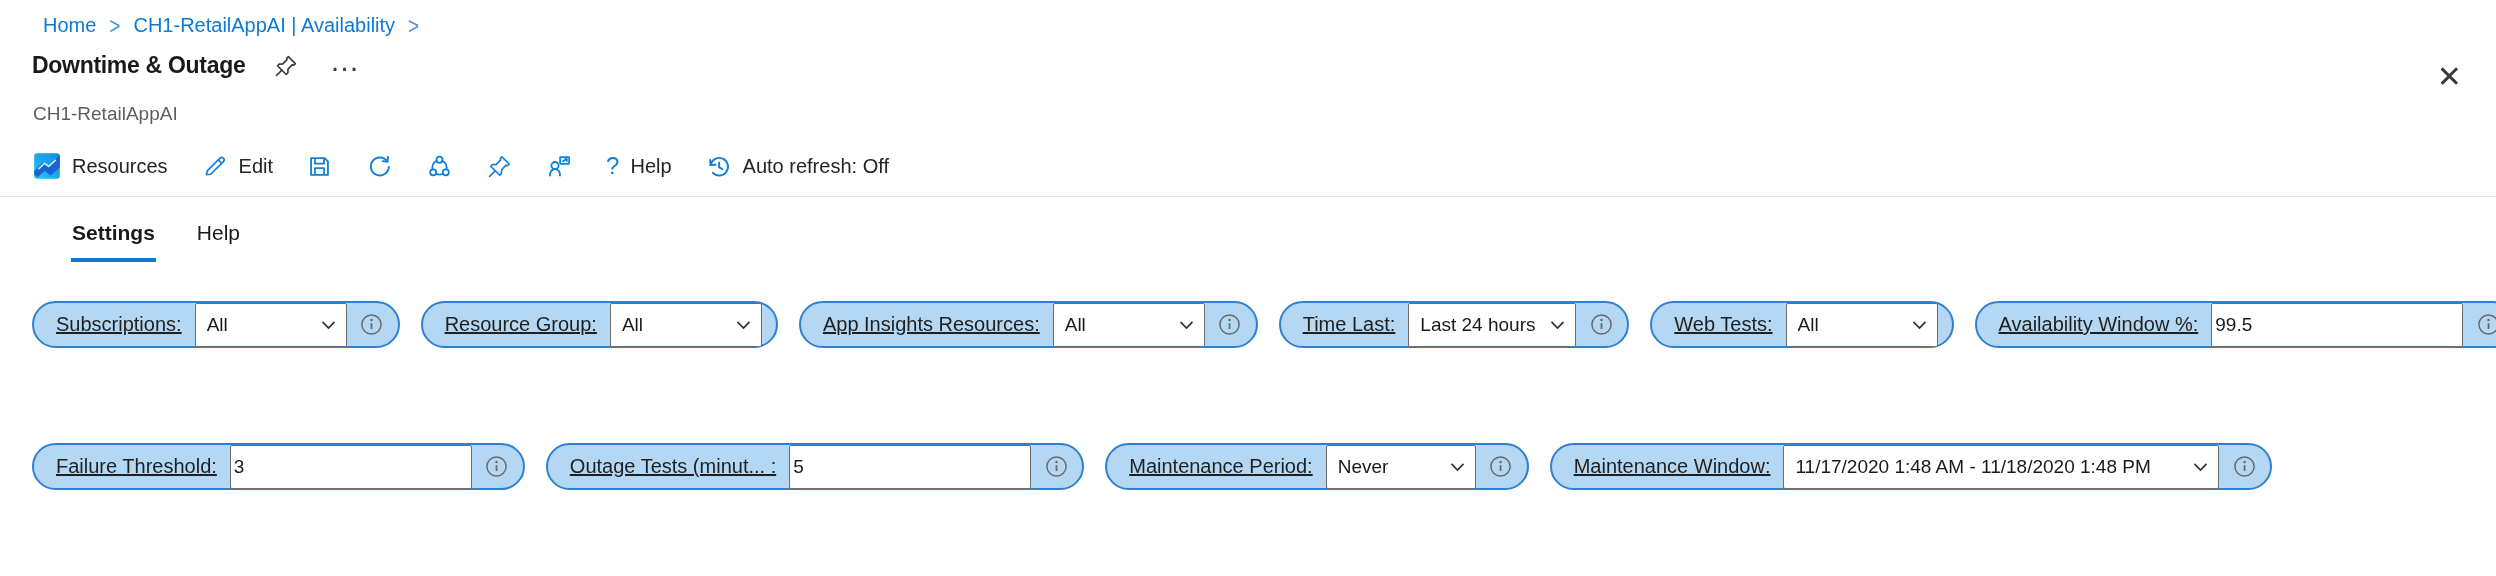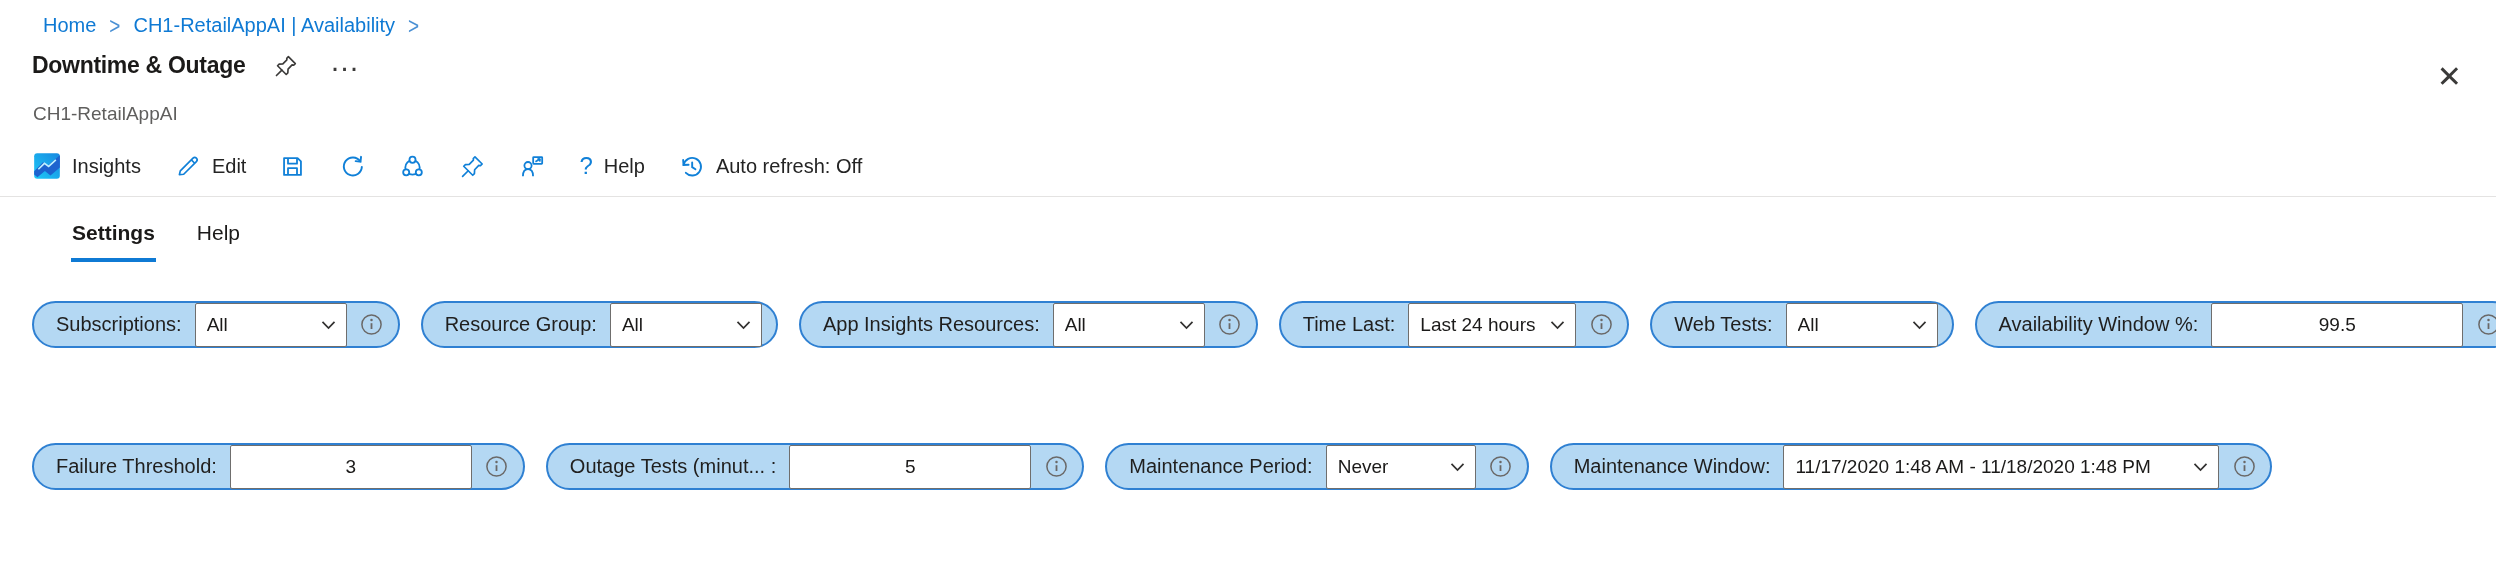--- a/index.html
+++ b/index.html
@@ -32,25 +32,25 @@
   
   .tabs{position:absolute;top:221px;left:36px;display:flex;gap:40px;}
   .tab{font-size:21px;color:#1b1a19;padding:0 1px 13px 1px;cursor:pointer;border-bottom:4px solid transparent;}
   .tab.active{font-weight:700;border-bottom-color:#0f7ad4;margin-left:35px;}
 
   
   .pill-row{position:absolute;left:32px;display:flex;gap:21px;align-items:center;}
   #row1{top:301px;}
   #row2{top:443px;}
   .pill{height:47px;border-radius:24px;background:#b4d8f3;border:2px solid #2f80d2;display:flex;align-items:center;gap:13px;padding:0 14px 0 22px;}
-  .pill-label{font-size:20px;color:#201f1e;white-space:nowrap;}
+  .pill-label{font-size:20px;color:#201f1e;white-space:nowrap;text-decoration:underline;}
   .control-box{background:#fff;border:1px solid #6f6e6d;border-radius:2px;height:44px;font-size:19px;color:#1b1a19;}
   div.control-box{display:flex;align-items:center;justify-content:space-between;padding:0 10px 0 11px;cursor:pointer;gap:8px;}
   div.control-box .value{white-space:nowrap;overflow:hidden;}
-  input.control-box{padding:0 23px;font-family:inherit;text-align:center;}
+  input.control-box{padding:0 3px;font-family:inherit;}
   .chevron{display:flex;align-items:center;flex:none;}
   .info-icon{width:24px;height:24px;flex:none;display:flex;align-items:center;justify-content:center;cursor:pointer;color:#6a6867;}
 
   
   .pill[data-name="filter-subscriptions"] .control-box{width:152px;}
   .pill[data-name="filter-resource-group"] .control-box{width:152px;}
   .pill[data-name="filter-app-insights-resources"] .control-box{width:152px;}
   .pill[data-name="filter-time-range"] .control-box{width:168px;}
   .pill[data-name="filter-web-tests"] .control-box{width:152px;}
   .pill[data-name="filter-availability-target"] .control-box{width:252px;}
@@ -91,21 +91,21 @@
             <linearGradient id="wbg" x1="0" y1="1" x2="1" y2="0">
           <stop offset="0" stop-color="#1ec9f7"></stop>
               <stop offset="1" stop-color="#1788e0"></stop>
         </linearGradient>
           </defs>
         <rect x="1" y="1" width="22" height="22" rx="2.6" fill="url(#wbg)"></rect>
         <path d="M1 16.5 L8.5 8.8 L12.5 11.8 L23 2.8 V13.2 L15 20.2 L10.2 16.2 L3.8 21.6 L1 19.2 Z" fill="#1d63cf"></path>
         <path d="M4.6 14.8 L9.8 9.8 L13.4 12.4 L19.6 6.8" stroke="#bfeefe" stroke-width="1.4" fill="none"></path>
       </svg>
     </span>
-    <span data-name="workbooks-button-label">Insights</span>
+    <span data-name="workbooks-button-label">Resources</span>
   </button>
 
   <button class="tb-btn" data-name="edit-button">
     <span class="tb-blue" data-name="edit-pencil-icon">
       <svg width="27" height="27" viewBox="0 0 24 24" fill="none" stroke="currentColor" stroke-width="1.5" stroke-linejoin="round">
         <path d="M4.8 19.2 L5.6 15.9 L16.9 4.6 A2.1 2.1 0 0 1 19.9 7.6 L8.6 18.9 L4.8 19.2 Z"></path>
         <path d="M15.4 6.1 L18.4 9.1"></path>
       </svg>
     </span>
     <span data-name="edit-button-label">Edit</span>

